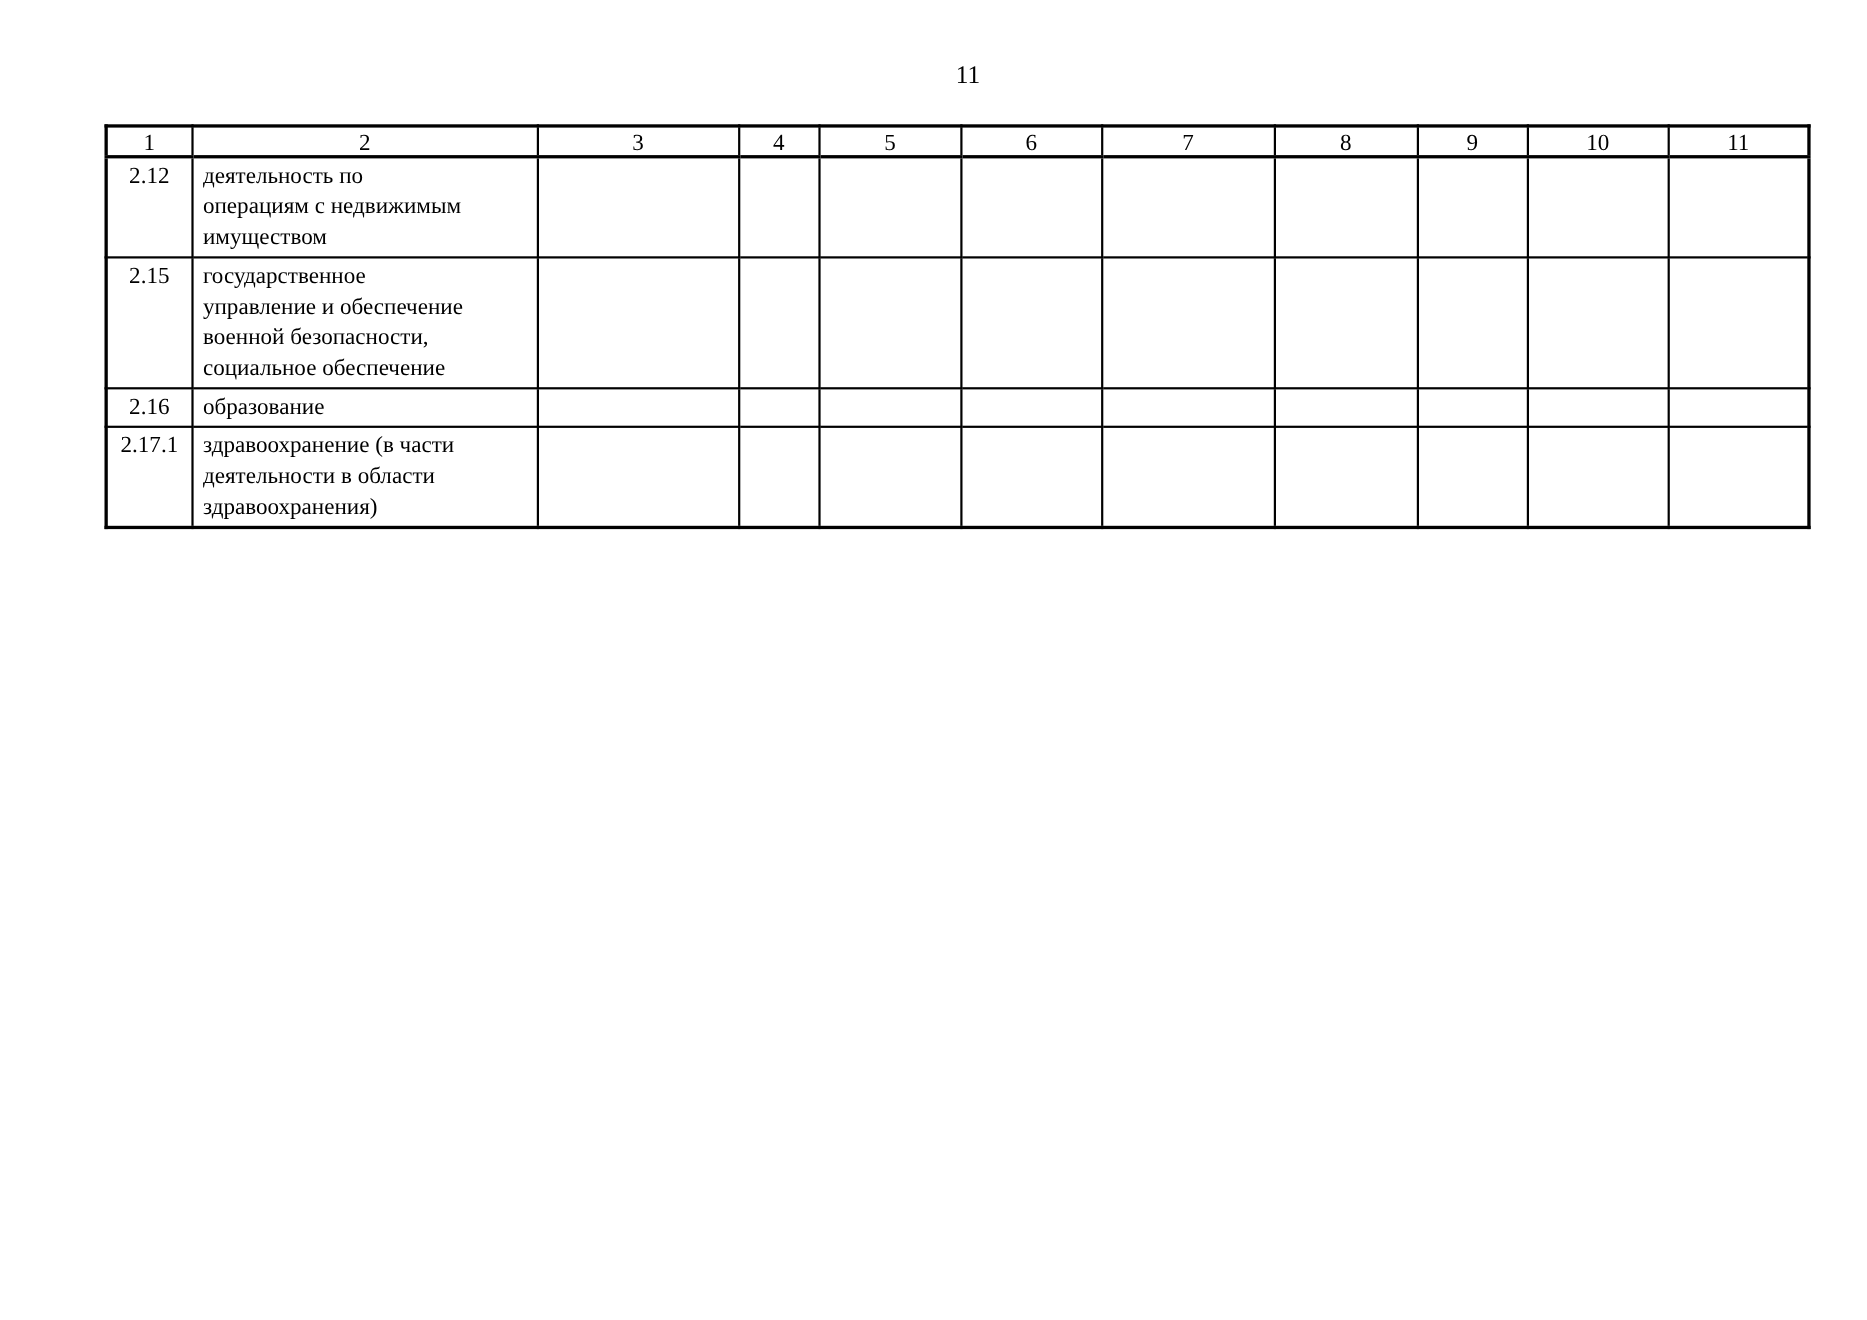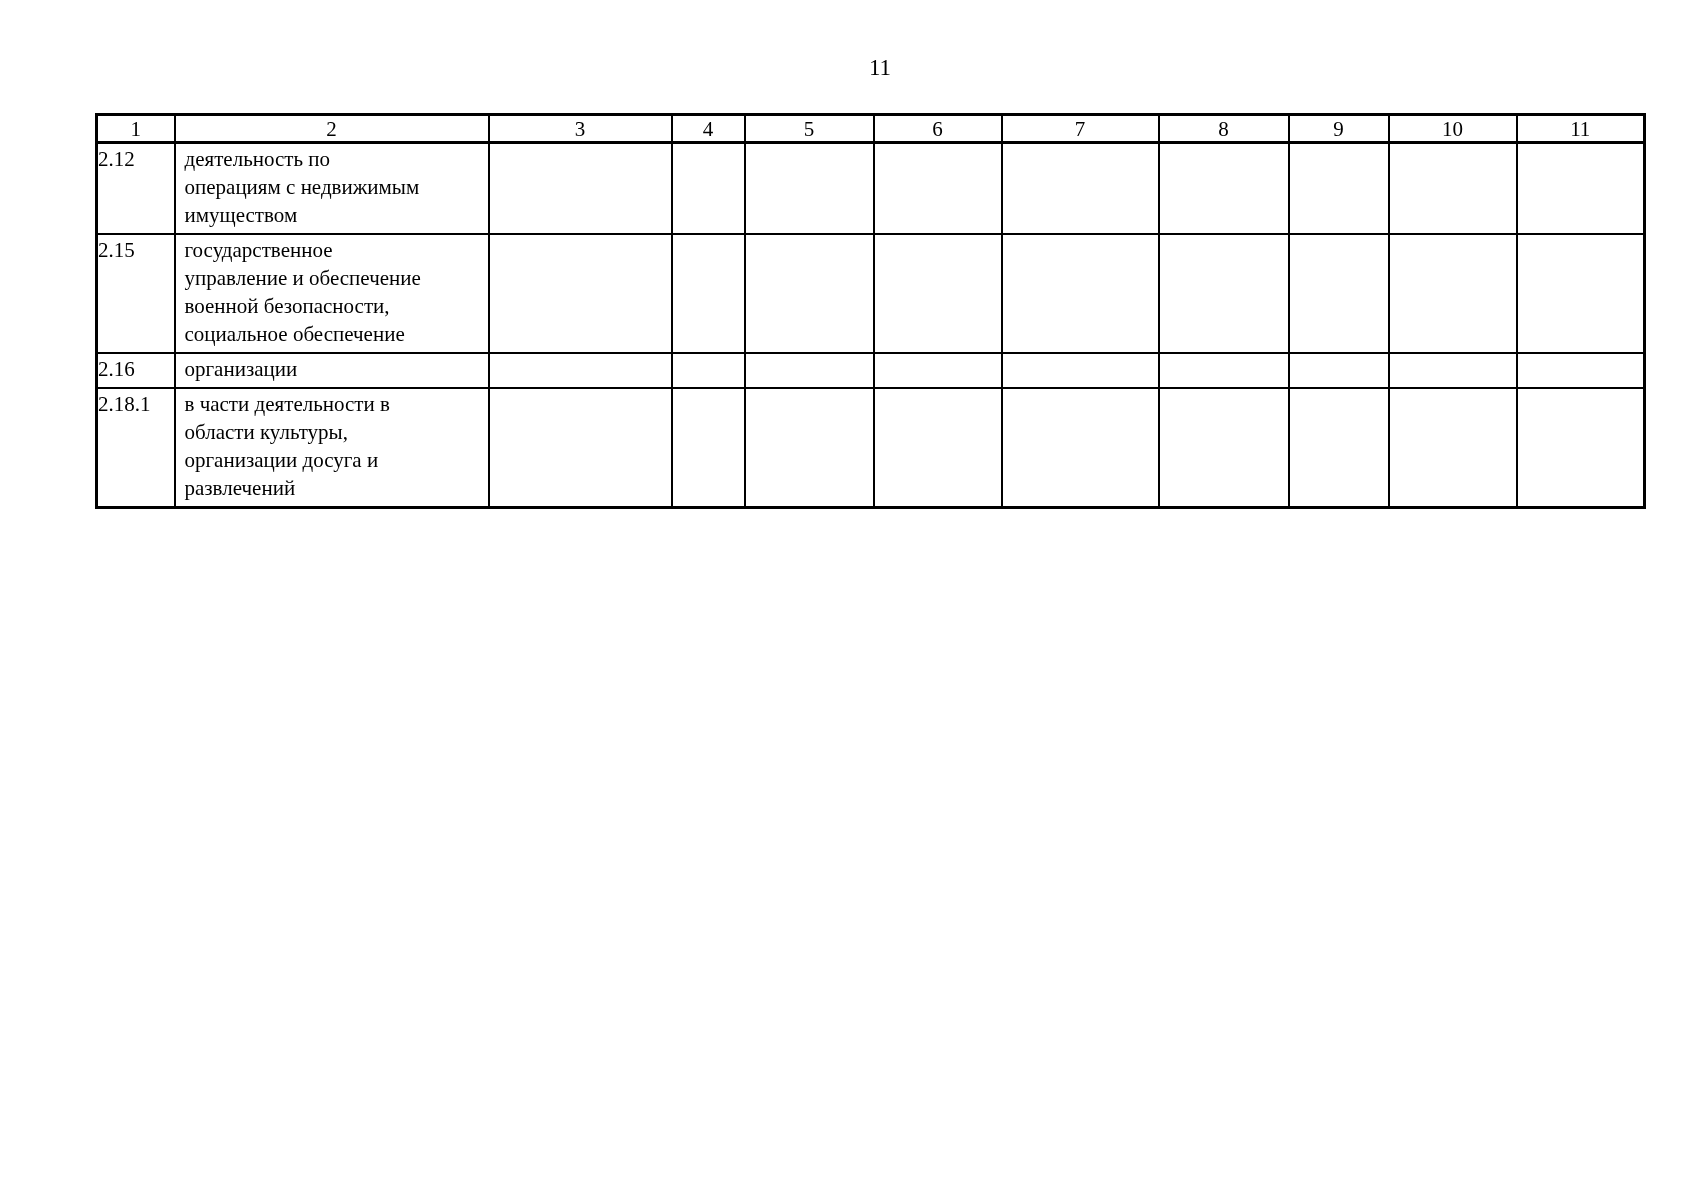--- a/index.html
+++ b/index.html
@@ -6,21 +6,21 @@
   .page{position:relative;width:1697px;height:1200px;background:#ffffff;overflow:hidden;
         font-family:"Liberation Serif",serif;color:#000;}
   .page-number{position:absolute;top:55px;left:880px;transform:translateX(-50%);
         font-size:23px;line-height:26px;}
   table.doc-table{position:absolute;left:95px;top:113px;width:1548px;
         border-collapse:collapse;table-layout:fixed;border:3px solid #000;}
   .doc-table th,.doc-table td{border:2px solid #000;padding:0;overflow:hidden;}
   .doc-table thead th{border-bottom:3px solid #000;height:25px;text-align:center;
         vertical-align:middle;font-weight:normal;font-size:21px;line-height:24px;}
   .doc-table td{vertical-align:top;font-size:21px;line-height:28px;}
-  td.num-cell{padding-top:1px;}
+  td.num-cell{text-align:center;padding-top:1px;}
   td.name-cell{text-align:left;padding:1px 6px 4px 9px;white-space:pre-wrap;}
 </style>
 </head>
 <body>
 
 <div class="page">
 
   <div class="page-number">11</div>
 
   <table class="doc-table">
@@ -79,37 +79,36 @@
           <td></td>
           <td></td>
           <td></td>
           <td></td>
           <td></td>
           <td></td>
           <td></td>
         </tr>
         <tr style="height: 28px; margin-top: 36px;">
           <td class="num-cell">2.16</td>
-          <td class="name-cell">организации</td>
+          <td class="name-cell">образование</td>
           <td></td>
           <td></td>
           <td></td>
           <td></td>
           <td></td>
           <td></td>
           <td></td>
           <td></td>
           <td></td>
         </tr>
-        <tr style="height: 110px;">
-          <td class="num-cell">2.18.1</td>
-          <td class="name-cell">в части деятельности в
-области культуры,
-организации досуга и
-развлечений</td>
+        <tr style="height: 85px;">
+          <td class="num-cell">2.17.1</td>
+          <td class="name-cell">здравоохранение (в части
+деятельности в области
+здравоохранения)</td>
           <td></td>
           <td></td>
           <td></td>
           <td></td>
           <td></td>
           <td></td>
           <td></td>
           <td></td>
           <td></td>
         </tr>

